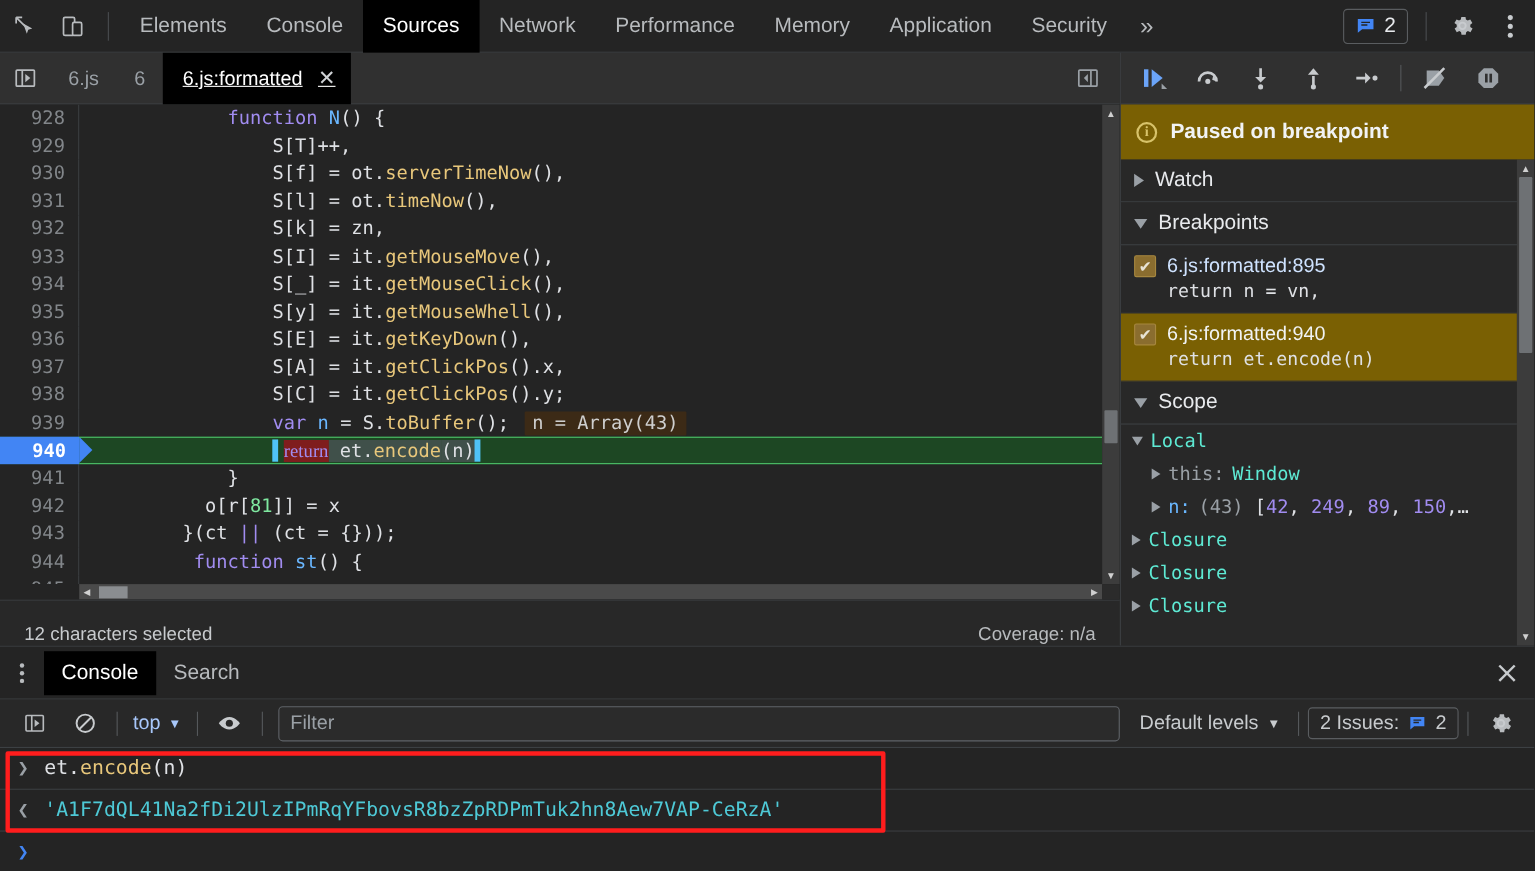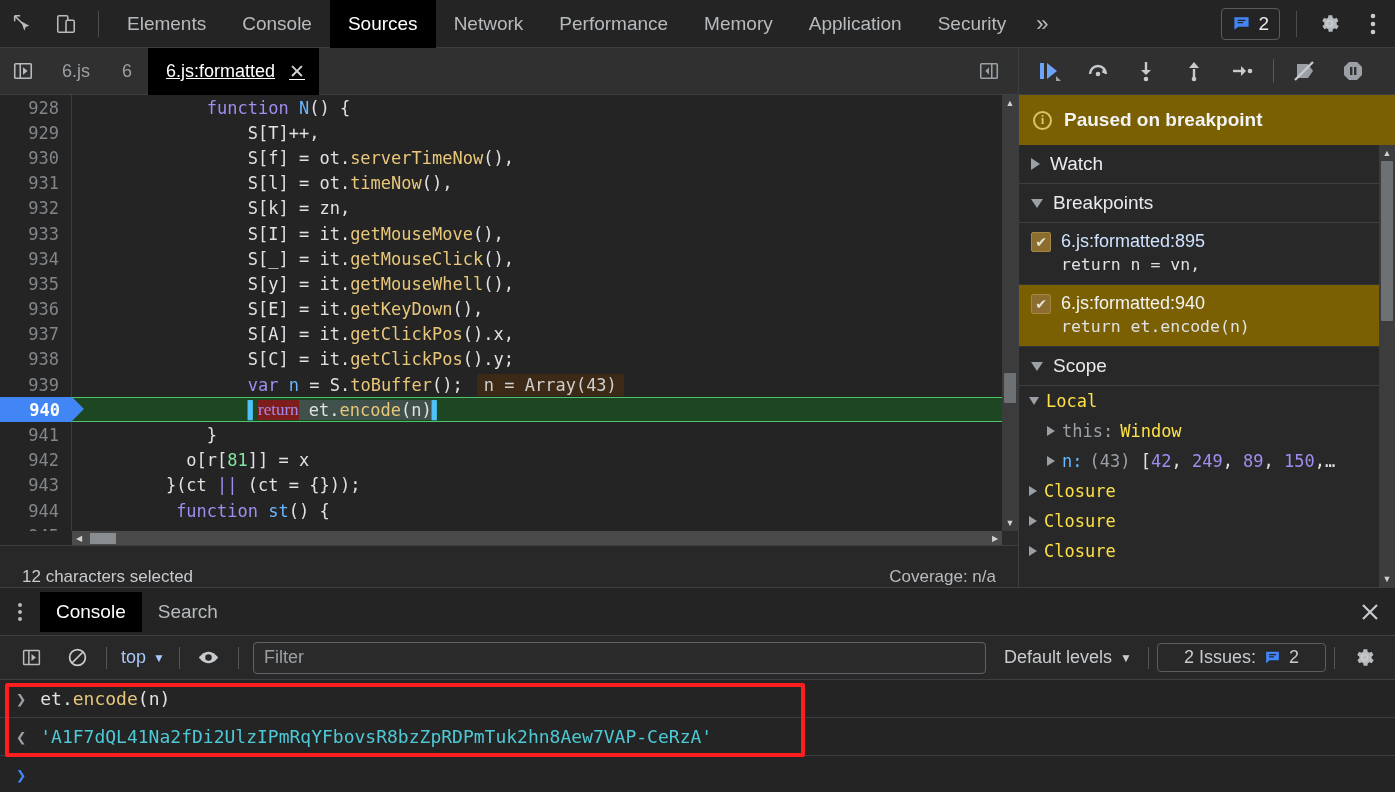--- a/index.html
+++ b/index.html
@@ -163,21 +163,21 @@
     height: 30px; display: flex; align-items: center; gap: 7px;
     font-family: "DejaVu Sans Mono", monospace; font-size: 17px; color: #e8eaed;
   }
   .scope-row.l0 { padding-left: 10px; }
   .scope-row.l1 { padding-left: 28px; }
   .tri-s { width: 0; height: 0; flex: 0 0 auto; }
   .tri-s.right { border-top: 5px solid transparent; border-bottom: 5px solid transparent; border-left: 8px solid #9aa0a6; }
   .tri-s.down  { border-left: 5px solid transparent; border-right: 5px solid transparent; border-top: 8px solid #9aa0a6; }
   .sc-name { color: #9aa0a6; }
   .sc-name-blue { color: #6ab7ff; }
-  .sc-val { color: #fde047; }
+  .sc-val { color: #5eead4; }
   .sc-num { color: #a18cf0; }
   .sc-obj { color: #dfe1e5; }
   .sc-dim { color: #9aa0a6; }
 
   .dbg-vscroll {
     position: absolute; right: 0; top: 0; bottom: 0; width: 16px; background: #3c3c3c;
     display: flex; flex-direction: column; align-items: center;
   }
 
   
@@ -198,21 +198,21 @@
   .ctx-select { display: flex; align-items: center; gap: 7px; font-size: 18px; color: #a8c7fa; padding: 0 6px; cursor: pointer; }
   .filter-input {
     flex: 1 1 auto; height: 32px; background: #2b2b2b; border: 1px solid #5f6368; border-radius: 4px;
     color: #e8eaed; font-size: 18px; padding: 0 10px; font-family: "Liberation Sans", sans-serif;
     margin: 0 6px;
   }
   .filter-input::placeholder { color: #9aa0a6; }
   .levels { display: flex; align-items: center; gap: 8px; font-size: 18px; color: #c8cbce; padding: 0 8px; cursor: pointer; }
   .issues-btn {
     display: flex; align-items: center; gap: 8px; border: 1px solid #5a5d60; border-radius: 4px;
-    padding: 3px 26px; font-size: 18px; color: #c8cbce; cursor: pointer;
+    padding: 3px 10px; font-size: 18px; color: #c8cbce; cursor: pointer;
   }
 
   .console-body { flex: 1 1 auto; position: relative; background: #242424; overflow: hidden; }
   .red-box { position: absolute; left: 5px; top: 3px; width: 800px; height: 74px; border: 4px solid #ff1d1d; border-radius: 2px; pointer-events: none; }
   .cons-row {
     display: flex; align-items: center; gap: 14px; height: 38px; padding-left: 16px;
     font-family: "DejaVu Sans Mono", monospace; font-size: 18px;
   }
   .cons-row.divider { border-bottom: 1px solid #3a3d40; }
   .arrow-in { color: #9aa0a6; font-size: 17px; }

